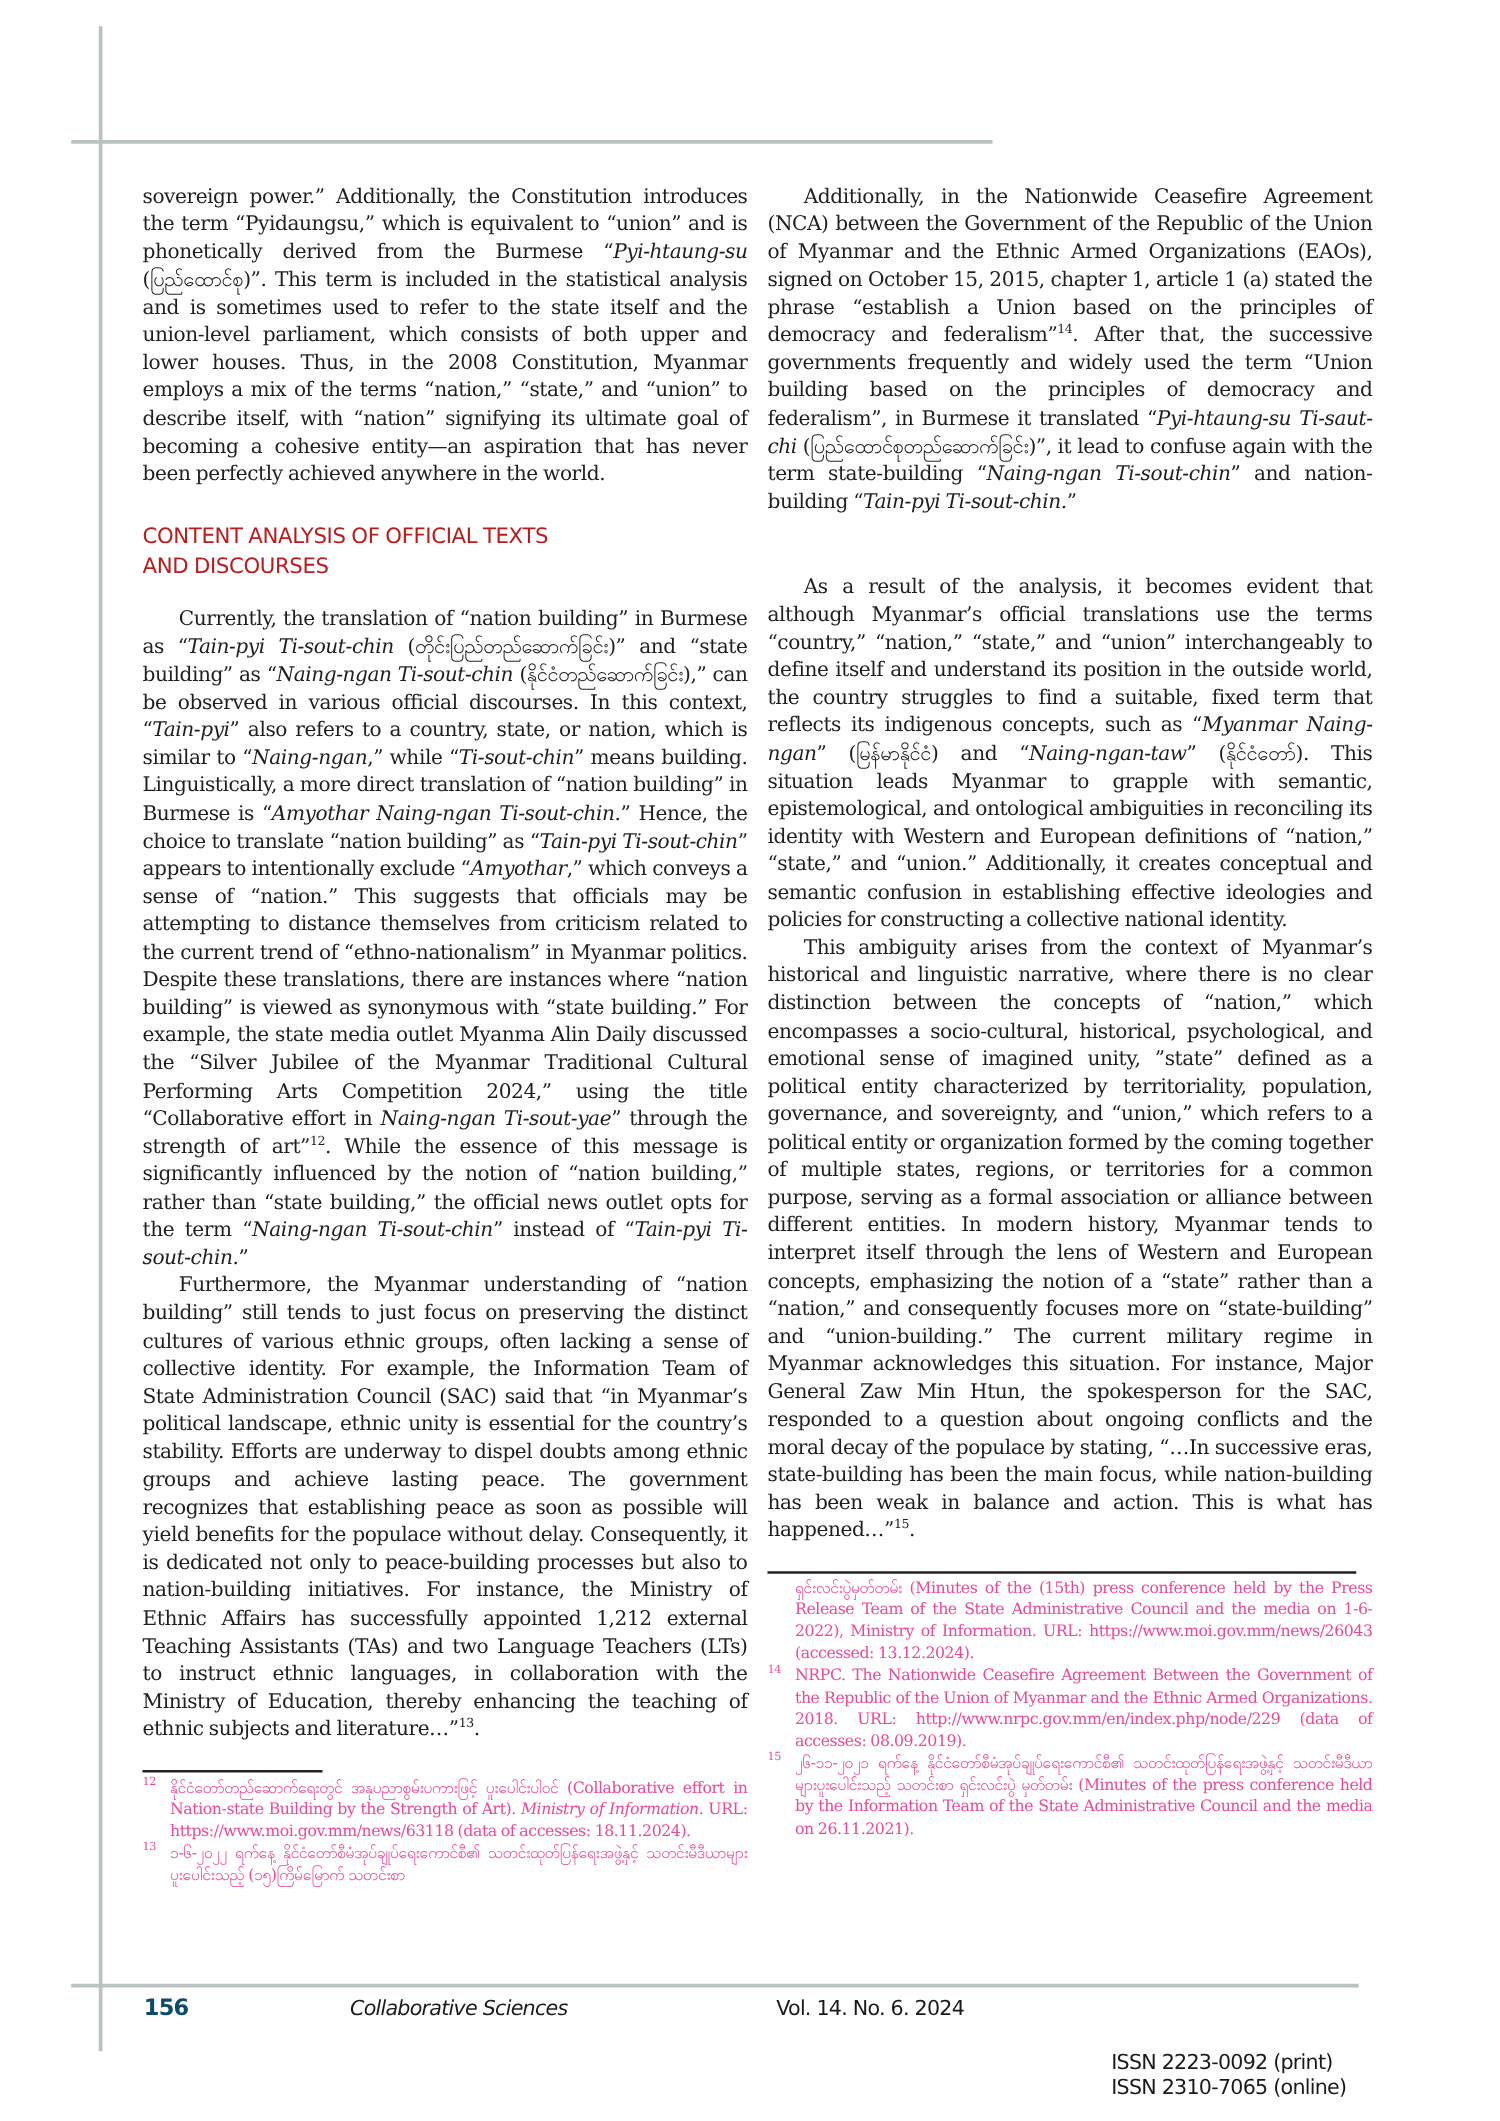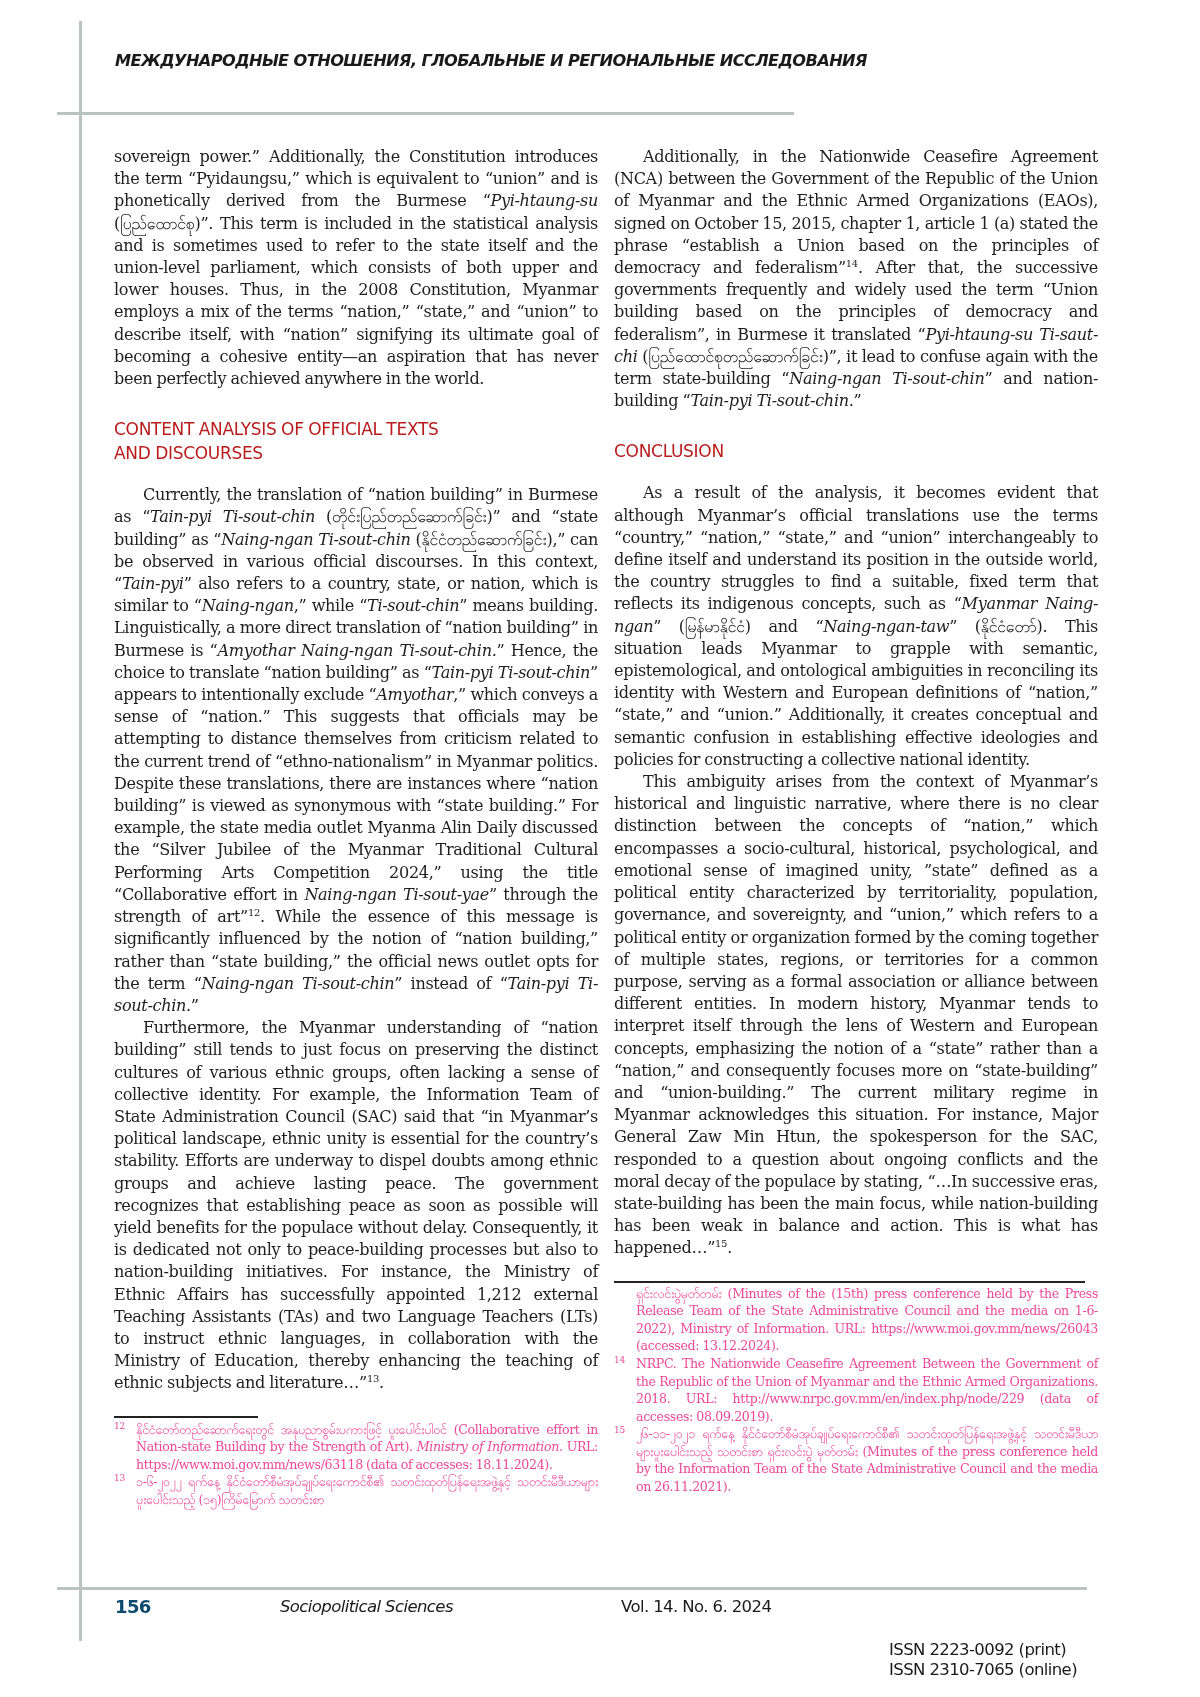--- a/index.html
+++ b/index.html
@@ -32,21 +32,20 @@
   .footer.issn { left: 889px; margin-top: 43px; }
 </style>
 </head>
 <body>
 
 <div class="vline"></div>
 <div class="hrule-top"></div>
 <div class="hrule-bottom"></div>
 
 <div class="running-head">
-  <div>МЕЖДУНАРОДНЫЕ ОТНОШЕНИЯ, ГЛОБАЛЬНЫЕ И РЕГИОНАЛЬНЫЕ ИССЛЕДОВАНИЯ</div>
 </div>
 
 <div class="col left">
   <p><span>sovereign power.” Additionally, the Constitution introduces the term “Pyidaungsu,” which is equivalent to “union” and is phonetically derived from the Burmese “</span><i>Pyi-htaung-su</i><span> (ပြည်ထောင်စု)”. This term is included in the statistical analysis and is sometimes used to refer to the state itself and the union-level parliament, which consists of both upper and lower houses. Thus, in the 2008 Constitution, Myanmar employs a mix of the terms “nation,” “state,” and “union” to describe itself, with “nation” signifying its ultimate goal of becoming a cohesive entity—an aspiration that has never been perfectly achieved anywhere in the world.</span></p>
   <div style="height:27px"></div>
   <h2 class="section-heading">
     <span>CONTENT ANALYSIS OF OFFICIAL TEXTS</span><br>
     <span>AND DISCOURSES</span>
   </h2>
   <div style="height:19px"></div>
@@ -56,32 +55,31 @@
   <div class="footnote-rule" style="width:144px"></div>
   <div class="footnotes" style="margin-top:3px">
       <div class="fn"><span class="num">12</span><span>နိုင်ငံတော်တည်ဆောက်ရေးတွင် အနုပညာစွမ်းပကားဖြင့် ပူးပေါင်းပါဝင် (Collaborative effort in Nation-state Building by the Strength of Art). </span><i>Ministry of Information</i><span>. URL: https://www.moi.gov.mm/news/63118 (data of accesses: 18.11.2024).</span></div>
       <div class="fn"><span class="num">13</span><span>၁-၆-၂၀၂၂ ရက်နေ့ နိုင်ငံတော်စီမံအုပ်ချုပ်ရေးကောင်စီ၏ သတင်းထုတ်ပြန်ရေးအဖွဲ့နှင့် သတင်းမီဒီယာများ ပူးပေါင်းသည့် (၁၅)ကြိမ်မြောက် သတင်းစာ</span></div>
     </div>
 </div>
 
 <div class="col right">
   <p class="indent"><span>Additionally, in the Nationwide Ceasefire Agreement (NCA) between the Government of the Republic of the Union of Myanmar and the Ethnic Armed Organizations (EAOs), signed on October 15, 2015, chapter 1, article 1 (a) stated the phrase “establish a Union based on the principles of democracy and federalism”</span><sup>14</sup><span>. After that, the successive governments frequently and widely used the term “Union building based on the principles of democracy and federalism”, in Burmese it translated “</span><i>Pyi-htaung-su Ti-saut-chi</i><span> (ပြည်ထောင်စုတည်ဆောက်ခြင်း)”, it lead to confuse again with the term state-building “</span><i>Naing-ngan Ti-sout-chin</i><span>” and nation-building “</span><i>Tain-pyi Ti-sout-chin.</i><span>”</span></p>
   <div style="height:27px"></div>
-  <h2 class="section-heading">CONCLUSION</h2>
   <div style="height:19px"></div>
   <p class="indent"><span>As a result of the analysis, it becomes evident that although Myanmar’s official translations use the terms “country,” “nation,” “state,” and “union” interchangeably to define itself and understand its position in the outside world, the country struggles to find a suitable, fixed term that reflects its indigenous concepts, such as “</span><i>Myanmar Naing-ngan</i><span>” (မြန်မာနိုင်ငံ) and “</span><i>Naing-ngan-taw</i><span>” (နိုင်ငံတော်). This situation leads Myanmar to grapple with semantic, epistemological, and ontological ambiguities in reconciling its identity with Western and European definitions of “nation,” “state,” and “union.” Additionally, it creates conceptual and semantic confusion in establishing effective ideologies and policies for constructing a collective national identity.</span></p>
   <p class="indent"><span>This ambiguity arises from the context of Myanmar’s historical and linguistic narrative, where there is no clear distinction between the concepts of “nation,” which encompasses a socio-cultural, historical, psychological, and emotional sense of imagined unity, ”state” defined as a political entity characterized by territoriality, population, governance, and sovereignty, and “union,” which refers to a political entity or organization formed by the coming together of multiple states, regions, or territories for a common purpose, serving as a formal association or alliance between different entities. In modern history, Myanmar tends to interpret itself through the lens of Western and European concepts, emphasizing the notion of a “state” rather than a “nation,” and consequently focuses more on “state-building” and “union-building.” The current military regime in Myanmar acknowledges this situation. For instance, Major General Zaw Min Htun, the spokesperson for the SAC, responded to a question about ongoing conflicts and the moral decay of the populace by stating, “…In successive eras, state-building has been the main focus, while nation-building has been weak in balance and action. This is what has happened…”</span><sup>15</sup><span>.</span></p>
   <div style="height:21px"></div>
   <div class="footnote-rule" style="width:471px"></div>
   <div class="footnotes" style="margin-top:2px">
       <div class="fn"><span>ရှင်းလင်းပွဲမှတ်တမ်း (Minutes of the (15th) press conference held by the Press Release Team of the State Administrative Council and the media on 1-6-2022), Ministry of Information. URL: https://www.moi.gov.mm/news/26043 (accessed: 13.12.2024).</span></div>
       <div class="fn"><span class="num">14</span><span>NRPC. The Nationwide Ceasefire Agreement Between the Government of the Republic of the Union of Myanmar and the Ethnic Armed Organizations. 2018. URL: http://www.nrpc.gov.mm/en/index.php/node/229 (data of accesses: 08.09.2019).</span></div>
       <div class="fn"><span class="num">15</span><span>၂၆-၁၁-၂၀၂၁ ရက်နေ့ နိုင်ငံတော်စီမံအုပ်ချုပ်ရေးကောင်စီ၏ သတင်းထုတ်ပြန်ရေးအဖွဲ့နှင့် သတင်းမီဒီယာများပူးပေါင်းသည့် သတင်းစာ ရှင်းလင်းပွဲ မှတ်တမ်း (Minutes of the press conference held by the Information Team of the State Administrative Council and the media on 26.11.2021).</span></div>
     </div>
 </div>
 
 <div class="footer page-num">156</div>
-<div class="footer journal">Sociopolitical Sciences</div>
+<div class="footer journal">Collaborative Sciences</div>
 <div class="footer volume">Vol. 14. No. 6. 2024</div>
 <div class="footer issn">
   <div>ISSN 2223-0092 (print)</div>
   <div>ISSN 2310-7065 (online)</div>
 </div>
 
 </body></html>

